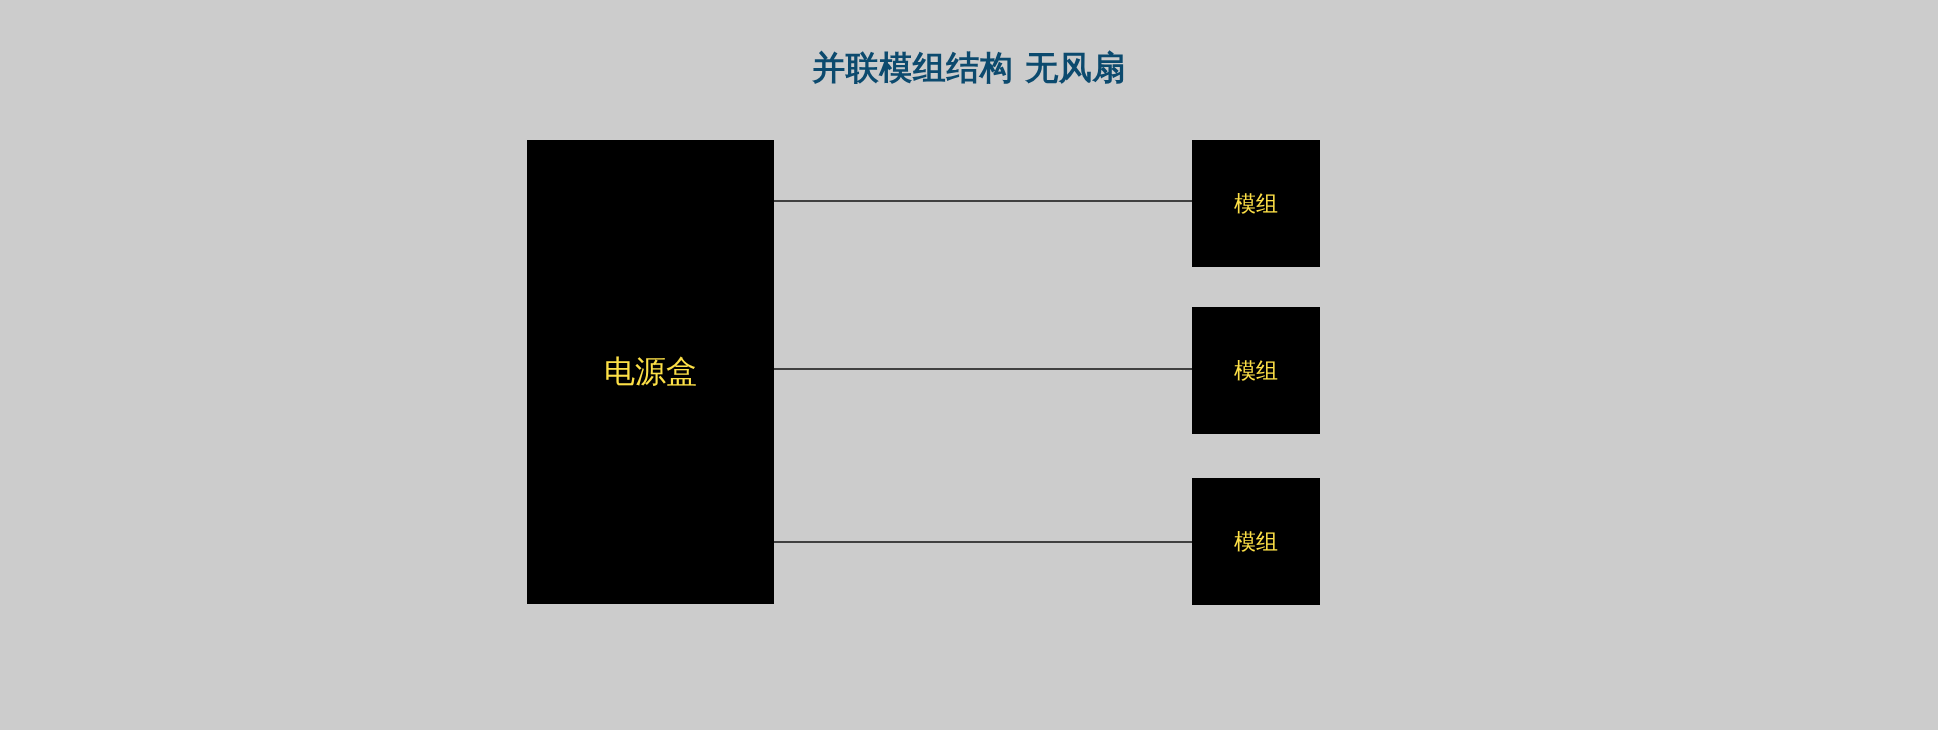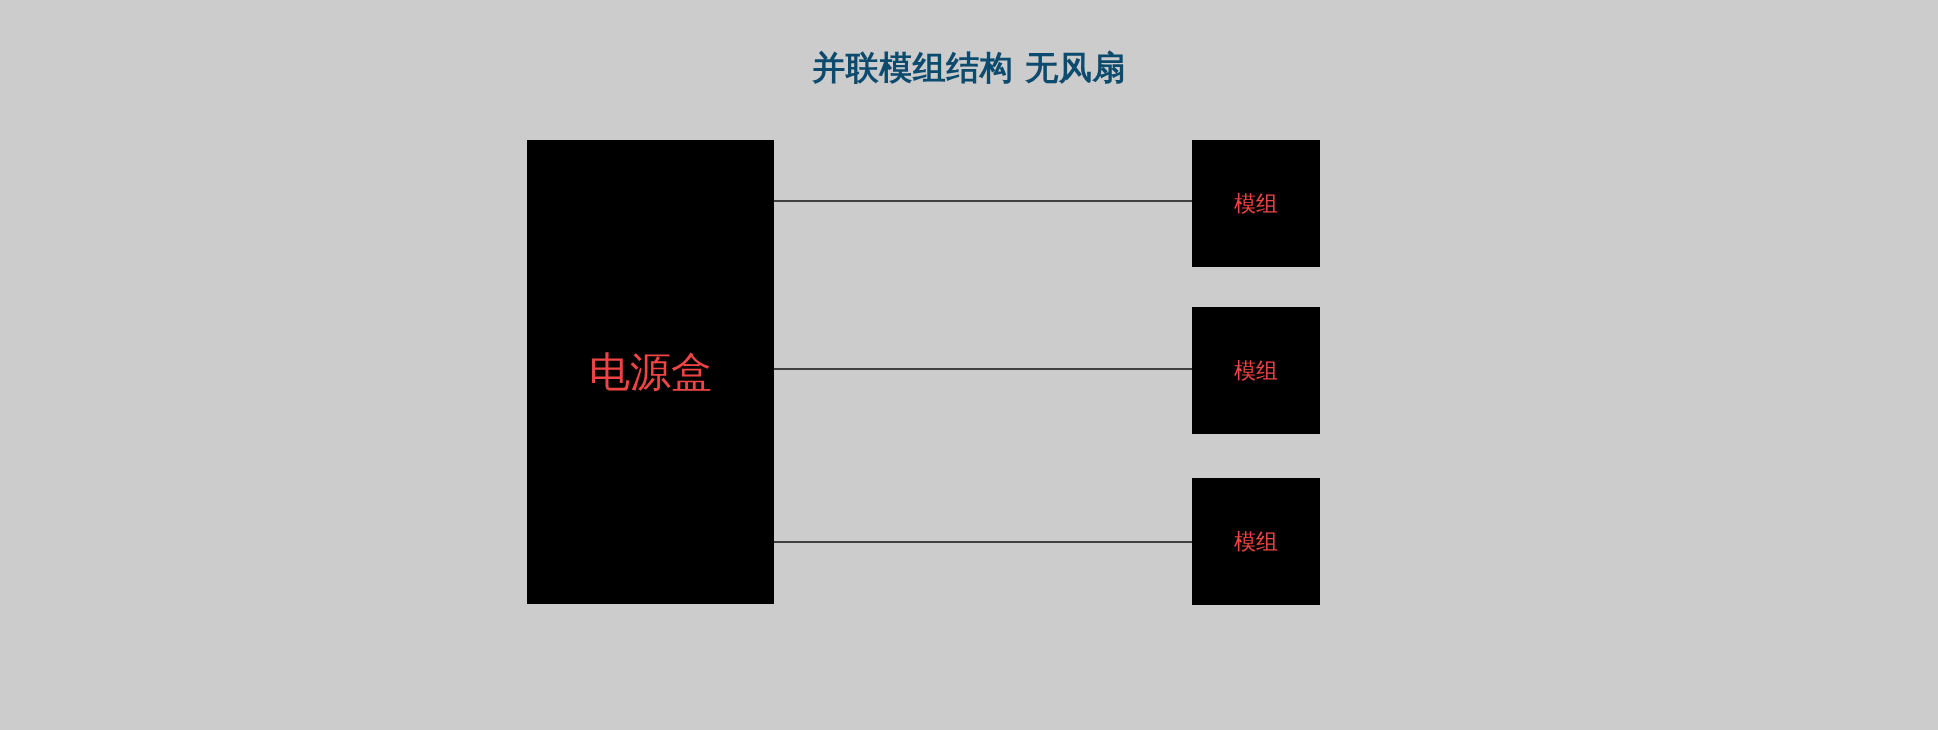--- a/index.html
+++ b/index.html
@@ -35,31 +35,31 @@
   }
   .node-box {
     position: absolute;
     background: #000000;
     display: flex;
     align-items: center;
     justify-content: center;
     box-sizing: border-box;
   }
   .node-label {
-    color: #ef4444;
+    color: #fde047;
     white-space: pre;
   }
   #power-box {
     left: 527px;
     top: 140px;
     width: 247px;
     height: 464px;
   }
   #power-box .node-label {
-    font-size: 41px;
+    font-size: 31px;
   }
   .module-box {
     left: 1192px;
     width: 128px;
     height: 127px;
   }
   .module-box .node-label {
     font-size: 22px;
   }
   #module-box-1 { top: 140px; }

